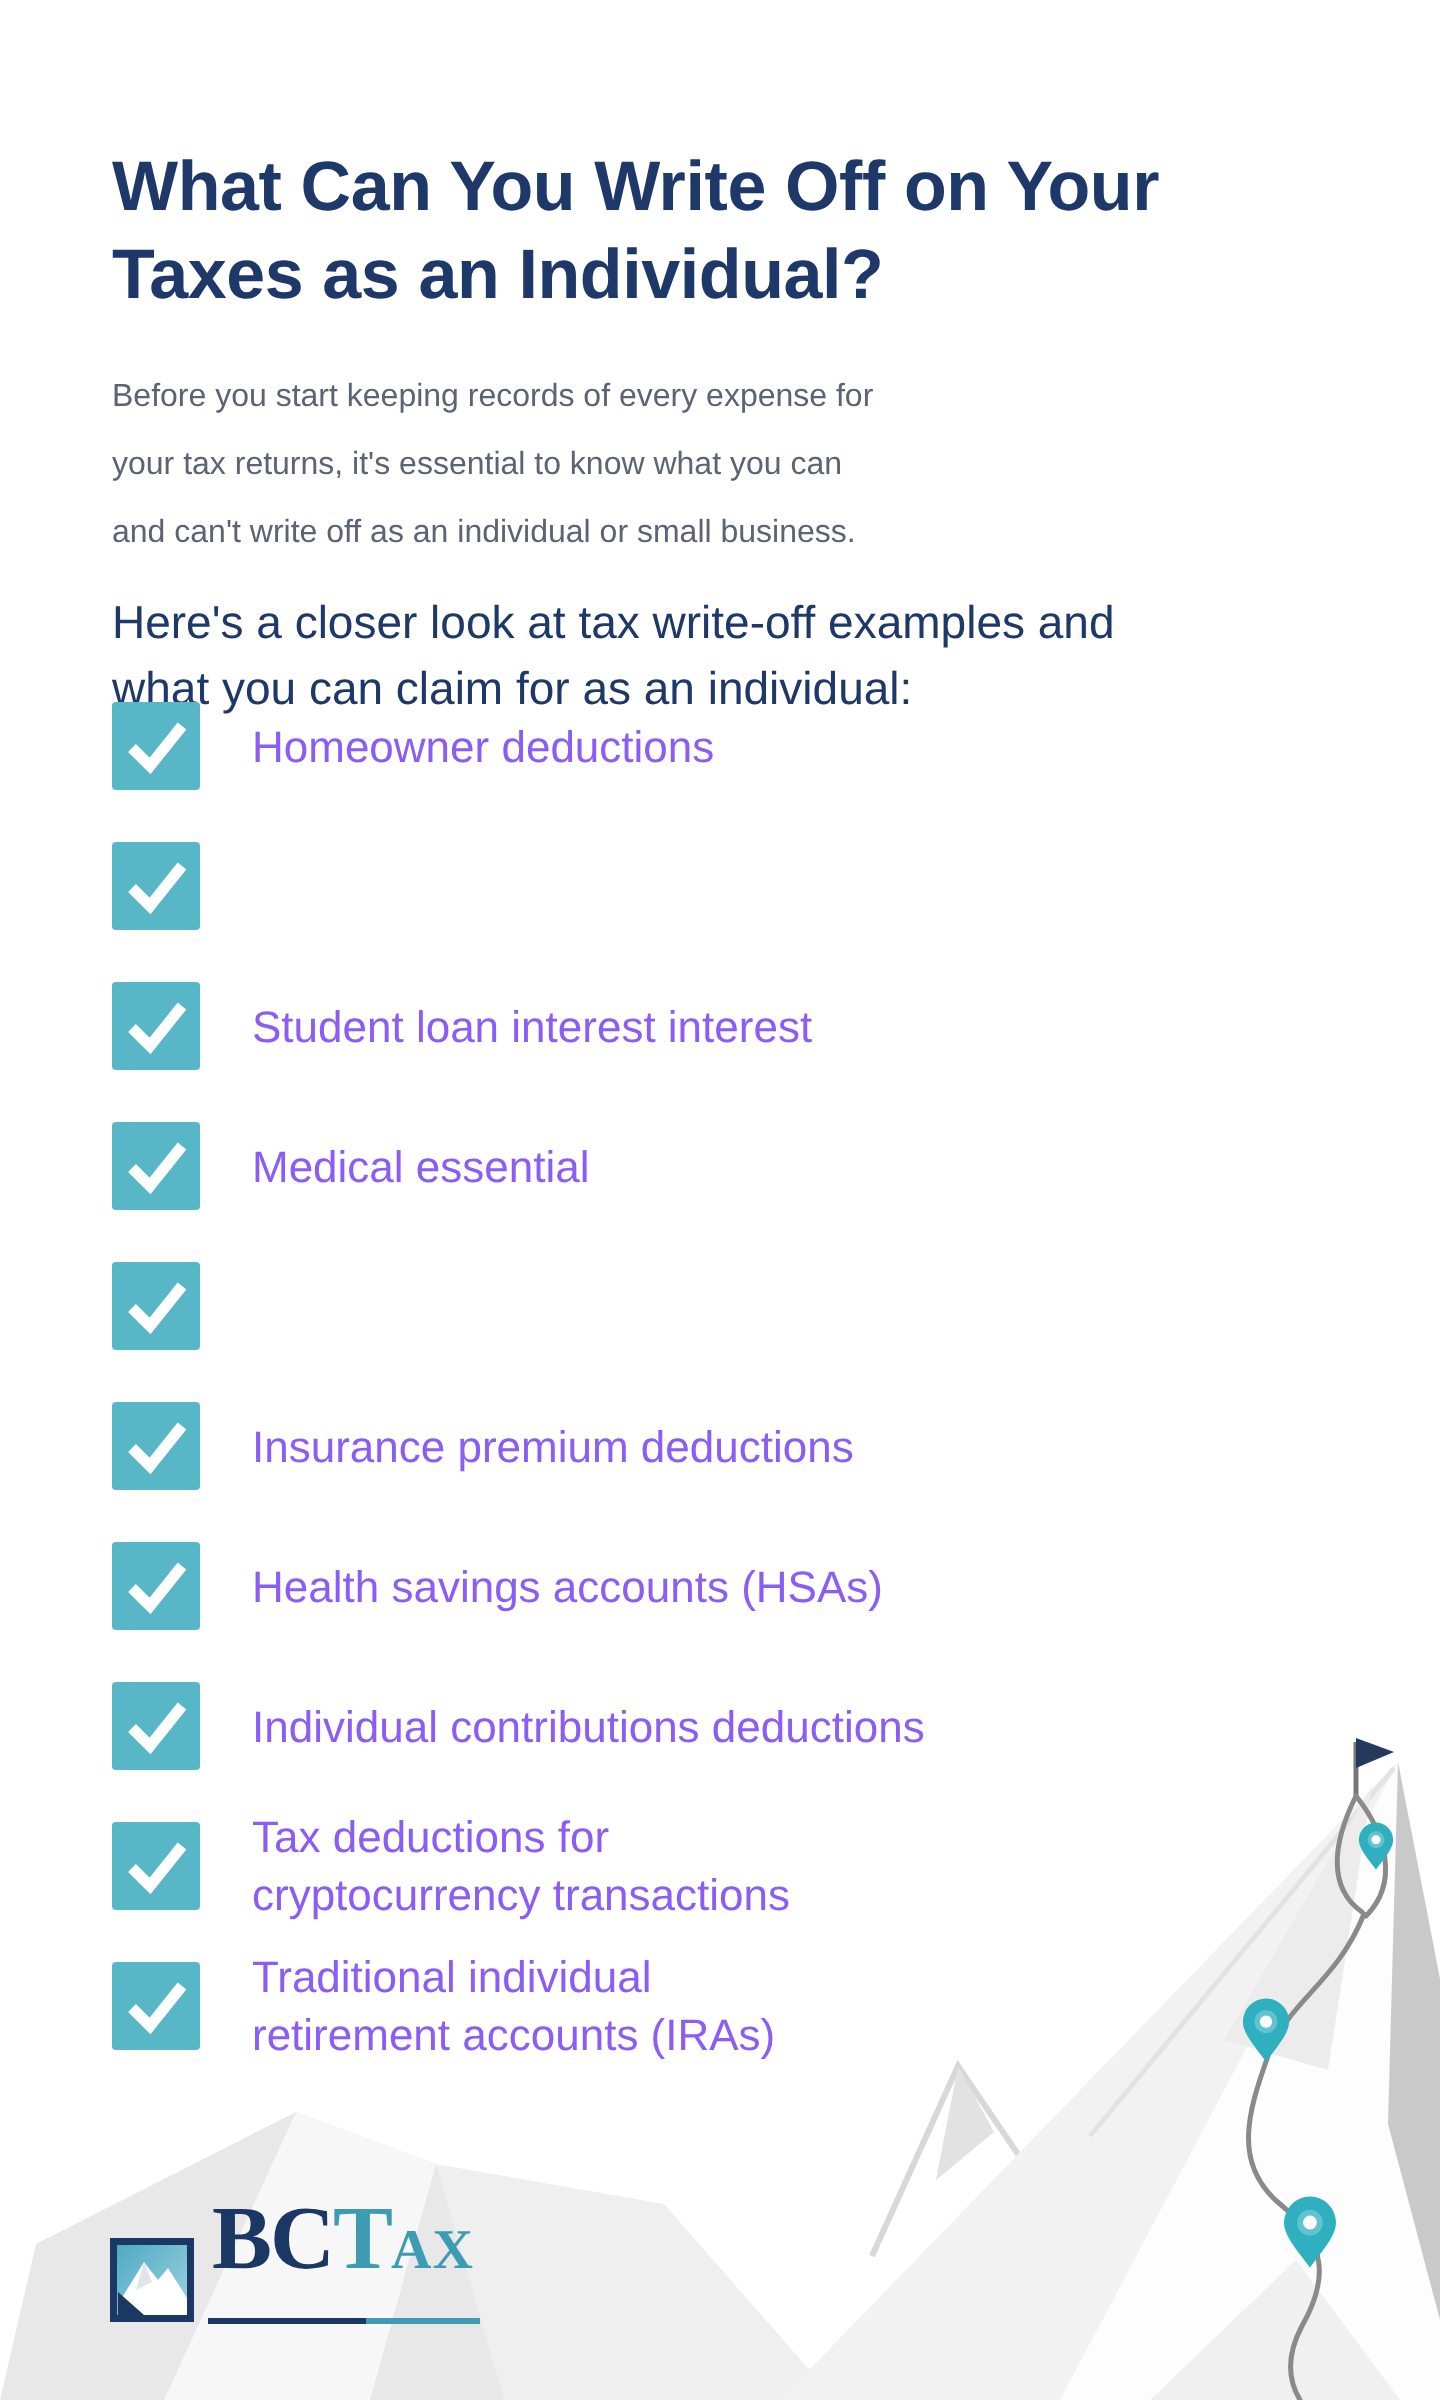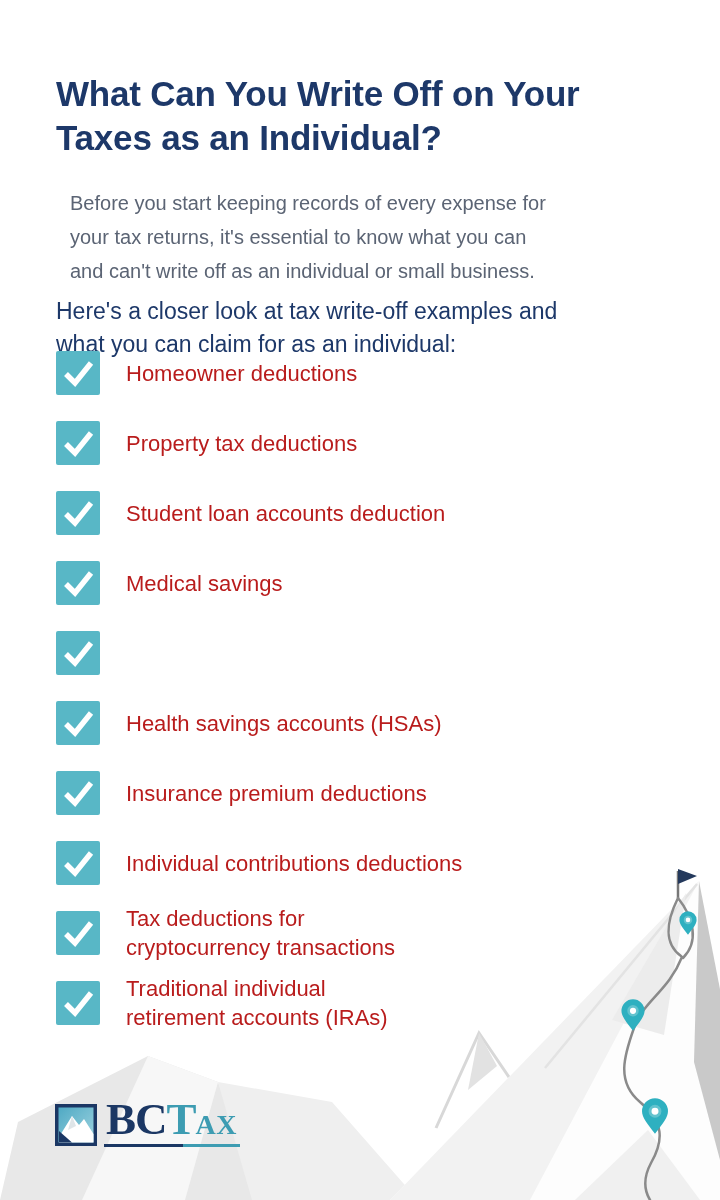--- a/index.html
+++ b/index.html
@@ -9,43 +9,43 @@
   }
   .decor{position:absolute;inset:0;z-index:0;pointer-events:none;}
   .content{position:relative;z-index:1;}
   .title{
     position:absolute;left:56px;top:56px;width:630px;
     font-size:35px;line-height:44px;font-weight:700;color:#1d3869;
     letter-spacing:-0.2px;white-space:pre-line;margin-top:16px;
   }
   .intro{
     position:absolute;left:56px;top:166px;width:610px;
-    font-size:20px;line-height:34px;color:#5b6474;white-space:pre-line;margin-left:14px;
+    font-size:16px;line-height:34px;color:#5b6474;white-space:pre-line;
   }
   .subheading{
     position:absolute;left:56px;top:272px;width:610px;
     font-size:23px;line-height:33px;font-weight:400;color:#1d3869;white-space:pre-line;
   }
   .checklist{position:absolute;left:56px;top:338px;width:470px;}
   .row{display:flex;align-items:center;height:70px;}
   .check{
     flex:0 0 44px;width:44px;height:44px;background:#58b7c6;border-radius:2px;
     display:flex;align-items:center;justify-content:center;
   }
   .check svg{display:block;}
   .row-label{
-    margin-left:26px;font-size:22px;line-height:29px;color:#b91c1c;white-space:pre-line;
+    margin-left:26px;font-size:22px;line-height:29px;color:#8b5cf6;white-space:pre-line;
   }
   .logo{
     position:absolute;left:55px;top:1097px;z-index:2;
     display:flex;align-items:flex-end;
   }
   .logo-icon{width:42px;height:42px;margin-bottom:1px;}
   .logo-text{
-    margin-left:7px;line-height:1;padding:0 3px 5px 2px;
+    margin-left:7px;line-height:1;padding:0 3px 20px 2px;
     background:linear-gradient(90deg,#1b3764 0 58%,#3d9cb2 58% 100%) no-repeat left bottom/100% 3px;
     white-space:nowrap;
   }
   .logo-bc{font-family:"Liberation Serif",serif;font-weight:700;font-size:45px;color:#1b3764;letter-spacing:-1px;}
   .logo-t{font-family:"Liberation Serif",serif;font-weight:700;font-size:45px;color:#3d9cb2;letter-spacing:-1px;}
   .logo-ax{font-family:"Liberation Serif",serif;font-weight:700;font-size:28px;color:#3d9cb2;letter-spacing:0.5px;}
 </style>
 </head>
 <body>
 
@@ -105,60 +105,59 @@
       </svg>
     </span>
     <span class="row-label">Homeowner deductions</span>
   </div>
         <div class="row">
     <span class="check">
       <svg width="44" height="44" viewBox="0 0 44 44">
         <polyline points="10,23 19,32 35,12" fill="none" stroke="#ffffff" stroke-width="5.5"></polyline>
       </svg>
     </span>
-    <span class="row-label">Property tax deductions</span>
-  </div>
-        <div class="row">
-    <span class="check">
-      <svg width="44" height="44" viewBox="0 0 44 44">
-        <polyline points="10,23 19,32 35,12" fill="none" stroke="#ffffff" stroke-width="5.5"></polyline>
-      </svg>
-    </span>
-    <span class="row-label">Student loan accounts deduction</span>
-  </div>
-        <div class="row">
-    <span class="check">
-      <svg width="44" height="44" viewBox="0 0 44 44">
-        <polyline points="10,23 19,32 35,12" fill="none" stroke="#ffffff" stroke-width="5.5"></polyline>
-      </svg>
-    </span>
-    <span class="row-label">Medical savings</span>
-  </div>
-        <div class="row">
-    <span class="check">
-      <svg width="44" height="44" viewBox="0 0 44 44">
-        <polyline points="10,23 19,32 35,12" fill="none" stroke="#ffffff" stroke-width="5.5"></polyline>
-      </svg>
-    </span>
+  </div>
+        <div class="row">
+    <span class="check">
+      <svg width="44" height="44" viewBox="0 0 44 44">
+        <polyline points="10,23 19,32 35,12" fill="none" stroke="#ffffff" stroke-width="5.5"></polyline>
+      </svg>
+    </span>
+    <span class="row-label">Student loan interest interest</span>
+  </div>
+        <div class="row">
+    <span class="check">
+      <svg width="44" height="44" viewBox="0 0 44 44">
+        <polyline points="10,23 19,32 35,12" fill="none" stroke="#ffffff" stroke-width="5.5"></polyline>
+      </svg>
+    </span>
+    <span class="row-label">Medical essential</span>
+  </div>
+        <div class="row">
+    <span class="check">
+      <svg width="44" height="44" viewBox="0 0 44 44">
+        <polyline points="10,23 19,32 35,12" fill="none" stroke="#ffffff" stroke-width="5.5"></polyline>
+      </svg>
+    </span>
+  </div>
+        <div class="row">
+    <span class="check">
+      <svg width="44" height="44" viewBox="0 0 44 44">
+        <polyline points="10,23 19,32 35,12" fill="none" stroke="#ffffff" stroke-width="5.5"></polyline>
+      </svg>
+    </span>
+    <span class="row-label">Insurance premium deductions</span>
   </div>
         <div class="row">
     <span class="check">
       <svg width="44" height="44" viewBox="0 0 44 44">
         <polyline points="10,23 19,32 35,12" fill="none" stroke="#ffffff" stroke-width="5.5"></polyline>
       </svg>
     </span>
     <span class="row-label">Health savings accounts (HSAs)</span>
-  </div>
-        <div class="row">
-    <span class="check">
-      <svg width="44" height="44" viewBox="0 0 44 44">
-        <polyline points="10,23 19,32 35,12" fill="none" stroke="#ffffff" stroke-width="5.5"></polyline>
-      </svg>
-    </span>
-    <span class="row-label">Insurance premium deductions</span>
   </div>
         <div class="row">
     <span class="check">
       <svg width="44" height="44" viewBox="0 0 44 44">
         <polyline points="10,23 19,32 35,12" fill="none" stroke="#ffffff" stroke-width="5.5"></polyline>
       </svg>
     </span>
     <span class="row-label">Individual contributions deductions</span>
   </div>
         <div class="row">

